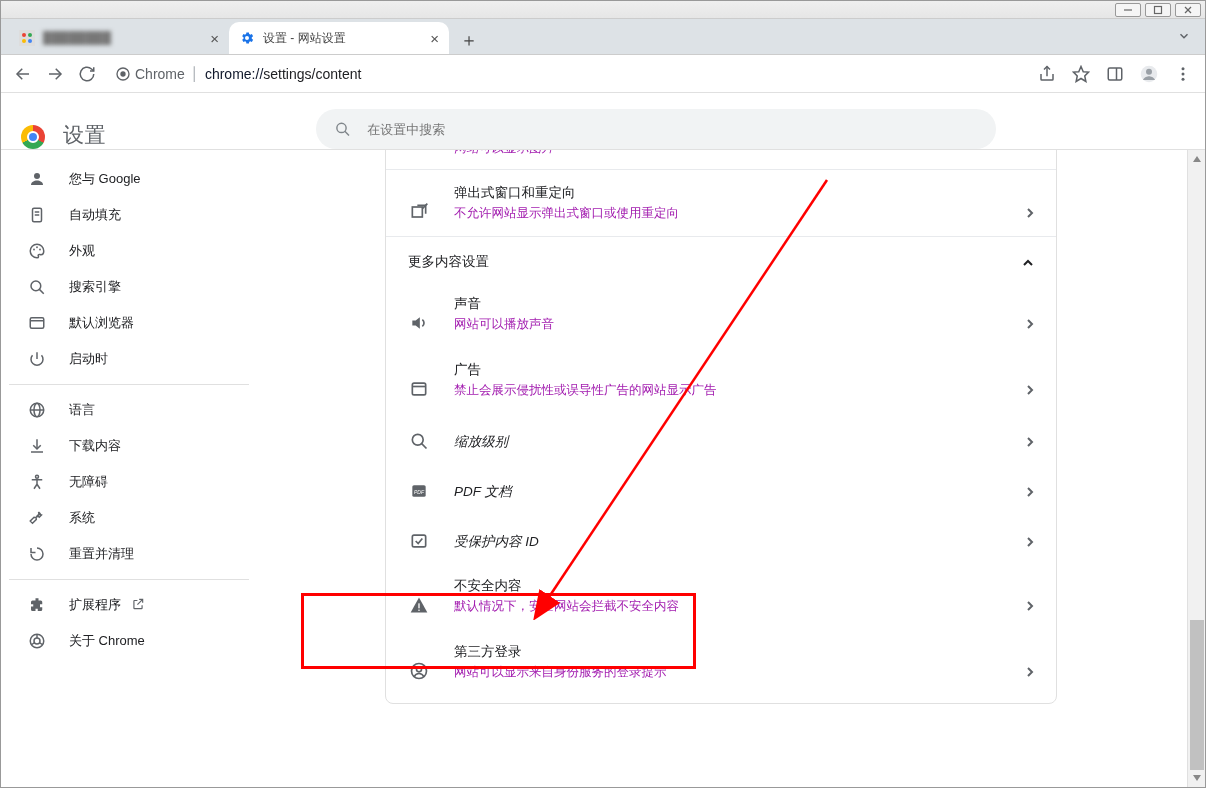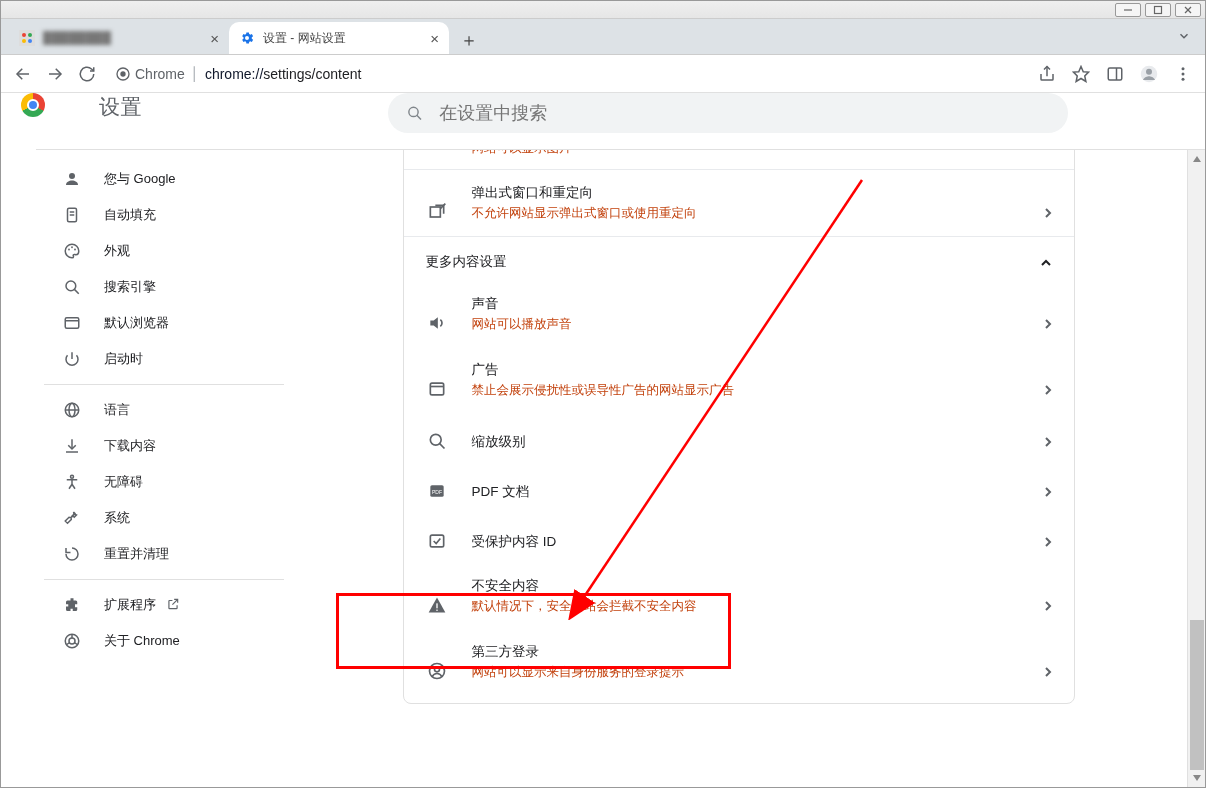--- a/index.html
+++ b/index.html
@@ -158,24 +158,23 @@
   }
   .toolbar-right {
     display: flex;
     align-items: center;
     gap: 2px;
   }
   
   .settings-header {
     height: 56px;
     display: flex;
-    align-items: flex-start;
+    align-items: flex-end;
     padding: 0 20px;
     background: #fff;
-    gap: 36px;
   }
   .chrome-logo {
     width: 24px;
     height: 24px;
     border-radius: 50%;
     background: conic-gradient(#ea4335 0 120deg, #34a853 120deg 240deg, #fbbc05 240deg 360deg);
     position: relative;
     margin-right: 18px;
     flex-shrink: 0;
   }
@@ -201,35 +200,34 @@
     border-radius: 20px;
     display: flex;
     align-items: center;
     padding: 0 18px;
     color: #80868b;
   }
   .search-pill input {
     border: none;
     background: transparent;
     outline: none;
-    font-size: 18px;
+    font-size: 13px;
     margin-left: 14px;
     width: 100%;
     color: #6d28d9;
   }
   
   .body {
     position: absolute;
     top: 148px;
     bottom: 0;
     left: 0;
     right: 0;
     display: flex;
     border-top: 1px solid #e0e0e0;
-    margin-left: 35px;
   }
   .sidebar {
     width: 256px;
     padding: 10px 8px;
     overflow-y: auto;
   }
   .side-item {
     height: 34px;
     display: flex;
     align-items: center;
@@ -283,33 +281,33 @@
     padding-bottom: 8px;
   }
   .row {
     display: flex;
     align-items: flex-end;
     padding: 14px 22px;
     min-height: 60px;
     cursor: pointer;
     position: relative;
   }
-  .row.short { min-height: 50px; padding: 12px 22px; }
+  .row.short { min-height: 50px; padding: 12px 22px; font-style: italic; }
   .row .ricon {
     width: 22px;
     margin-right: 24px;
     color: #5f6368;
     display: flex;
     align-items: center;
     justify-content: center;
     flex-shrink: 0;
   }
   .row .rlabels { flex: 1; }
   .row .rtitle { font-size: 13.5px; color: #202124; }
-  .row .rsub { font-size: 12.5px; color: #c2410c; margin-top: 3px; }
+  .row .rsub { font-size: 12.5px; color: #a21caf; margin-top: 3px; }
   .row .rarrow { color: #5f6368; }
   .row.sep { border-top: 1px solid #e8eaed; }
   .section-head {
     display: flex;
     align-items: center;
     padding: 16px 22px 10px;
     font-size: 13.5px;
     color: #202124;
     border-top: 1px solid #e8eaed;
   }

